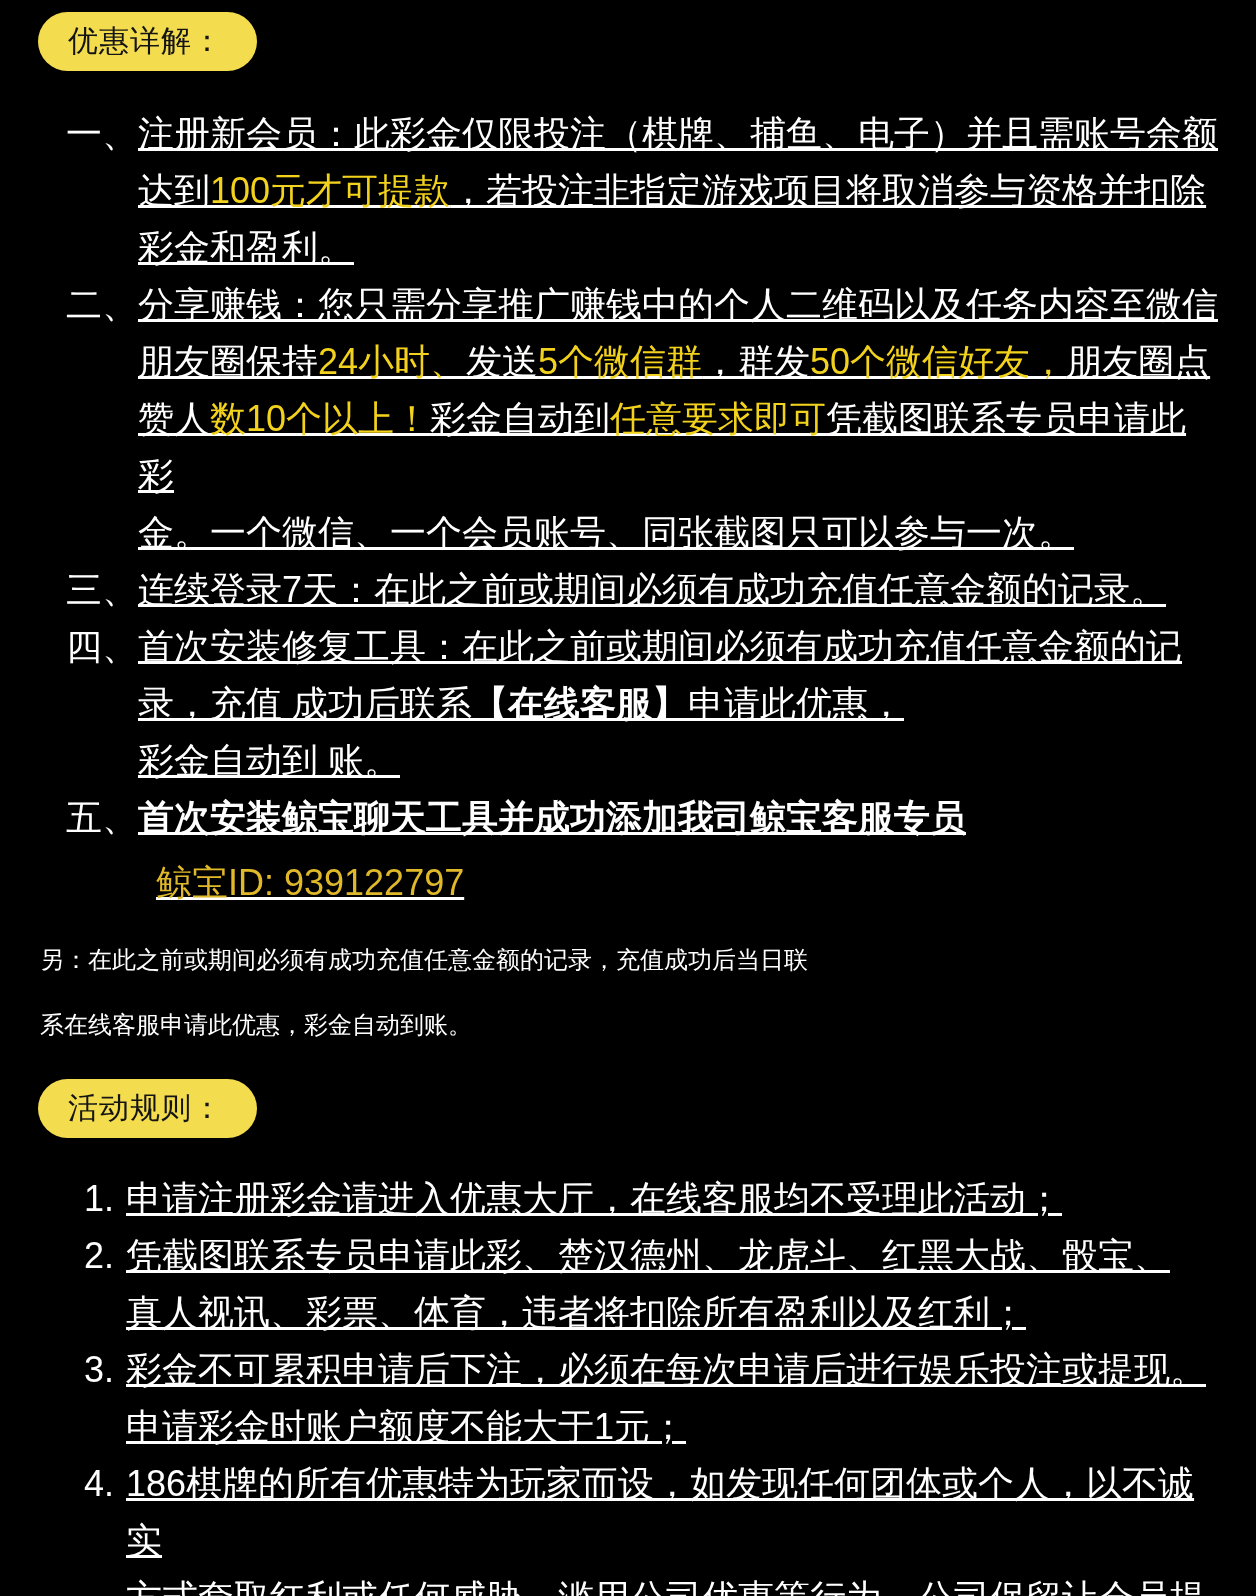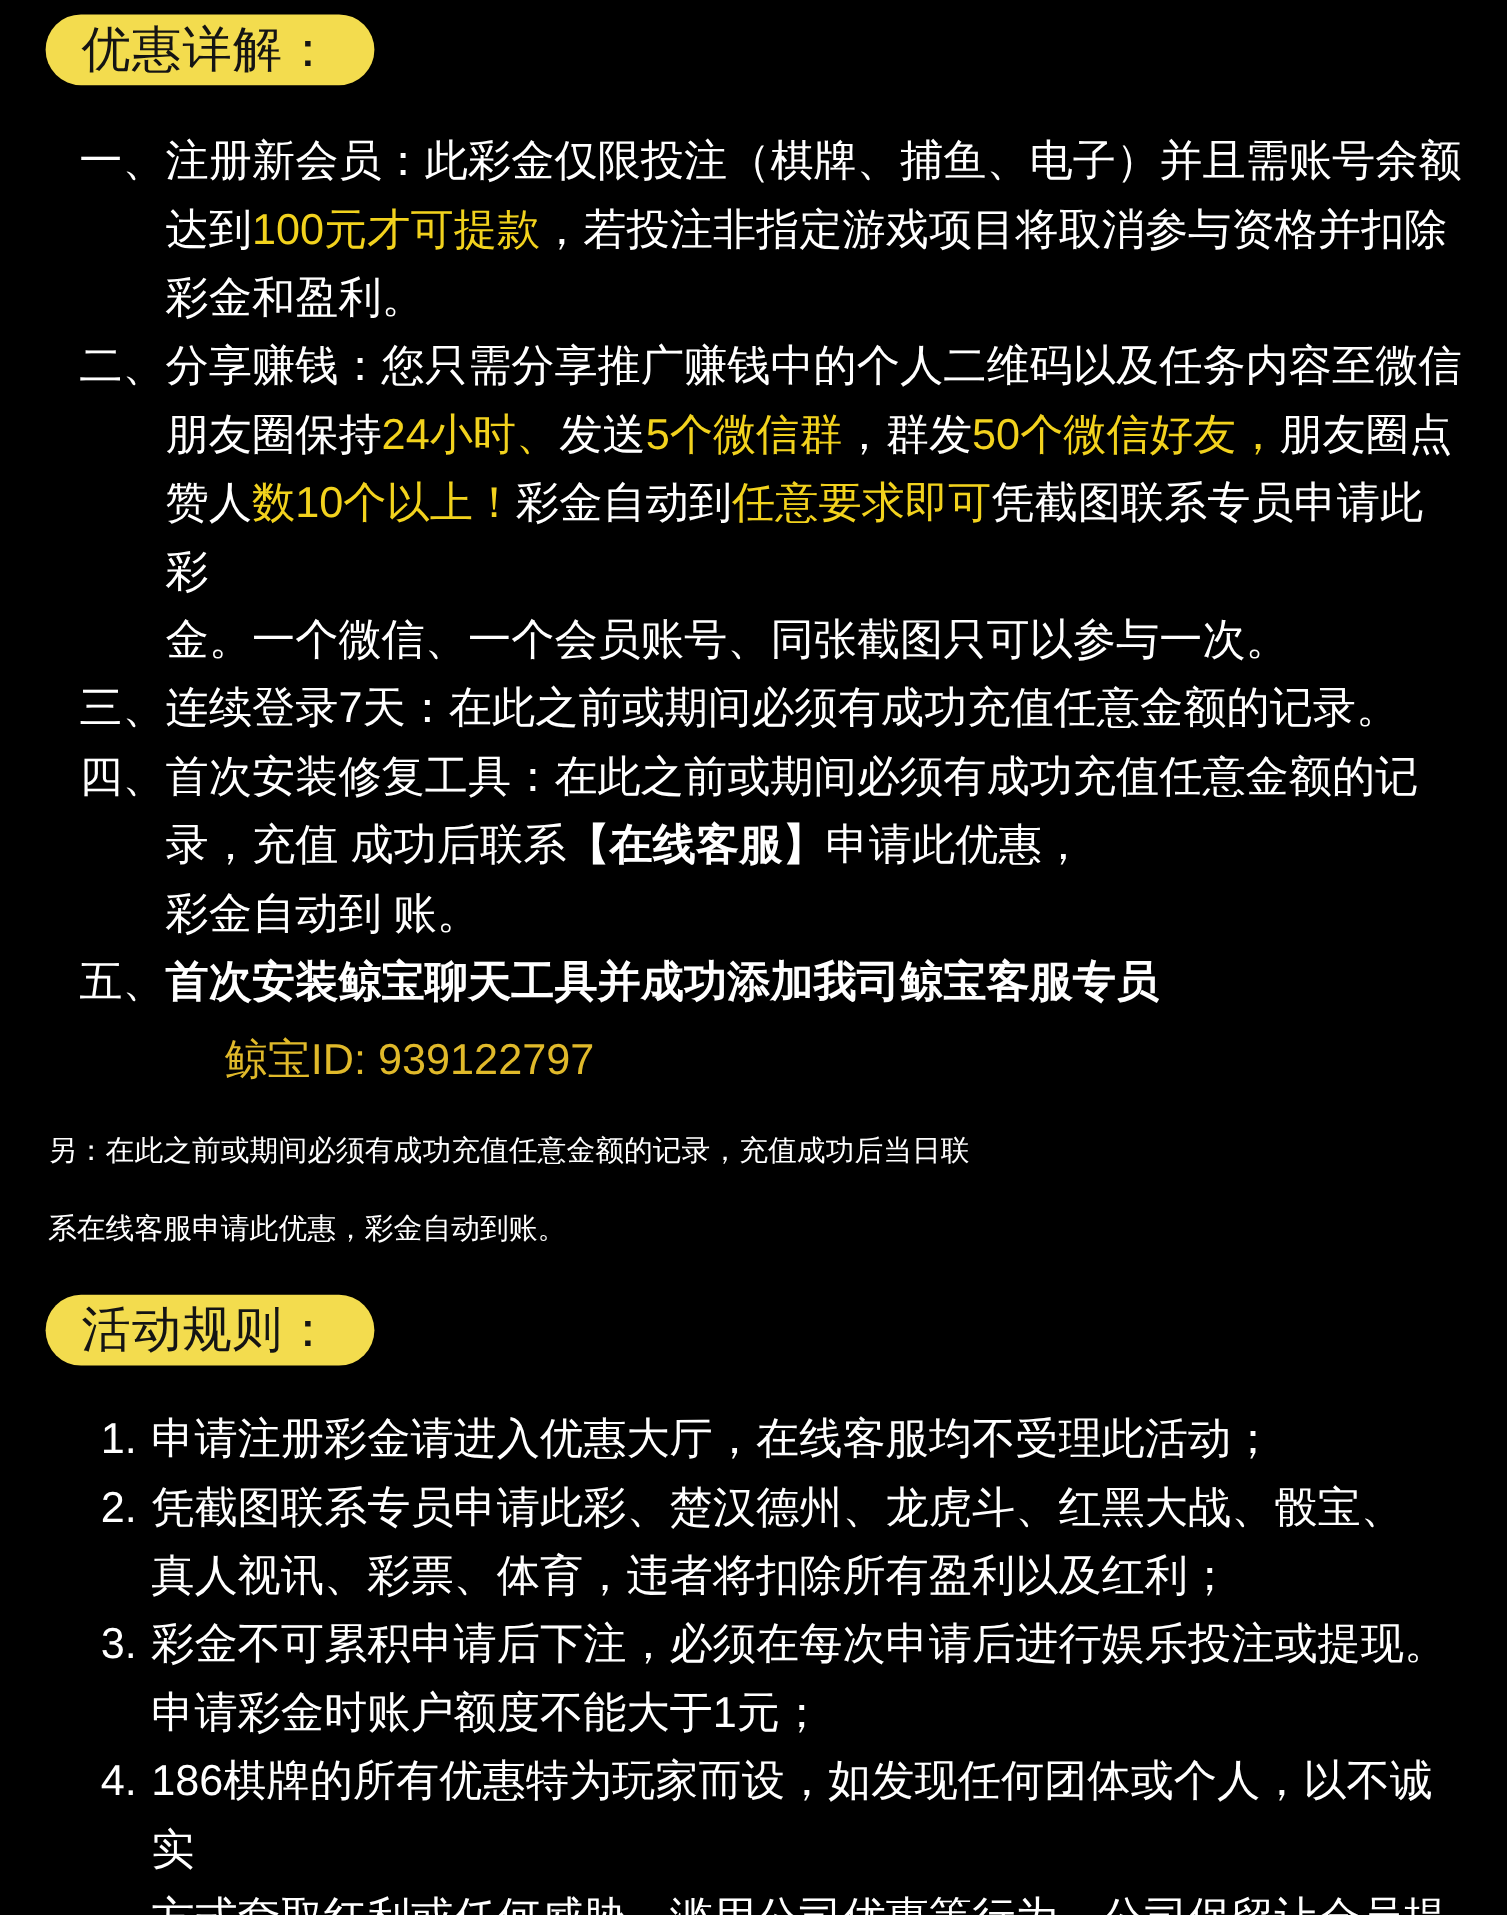--- a/index.html
+++ b/index.html
@@ -20,21 +20,21 @@
     height: 1596px;
     background: var(--page-bg, #000);
     box-sizing: border-box;
     padding-top: 12px;
   }
   .badge {
     display: inline-block;
     margin-left: 38px;
     background: var(--badge-bg, #f3dc4e);
     color: var(--badge-fg, #141414);
-    font-size: 41px;
+    font-size: 30px;
     line-height: 40px;
     padding: 9px 34px 10px 30px;
     border-radius: 40px;
     letter-spacing: 1px;
   }
   .badge2 { margin-top: 22px; }
   .list {
     font-size: 36px;
     line-height: 57px;
     box-sizing: border-box;
@@ -47,22 +47,23 @@
   .rules-list {
     margin-top: 32px;
     padding-left: 84px;
   }
   .li { display: flex; }
   .offer-list .marker { flex: 0 0 70px; }
   .rules-list .marker { flex: 0 0 42px; }
   .content {
     flex: 1 1 auto;
     white-space: pre-wrap;
+    text-decoration: underline;
   }
-  .li.indent { margin-top: 8px; gap: 31px; }
+  .li.indent { margin-top: 8px; }
   .li.indent .content { padding-left: 20px; }
   .hl   { color: var(--hl, #f2d21d); }
   .gold { color: var(--gold, #e0b92a); }
   .b    { font-weight: 700; }
   .note {
     margin: 16px 40px 0 40px;
     font-size: 24px;
     line-height: 65px;
     white-space: pre-wrap;
   }

